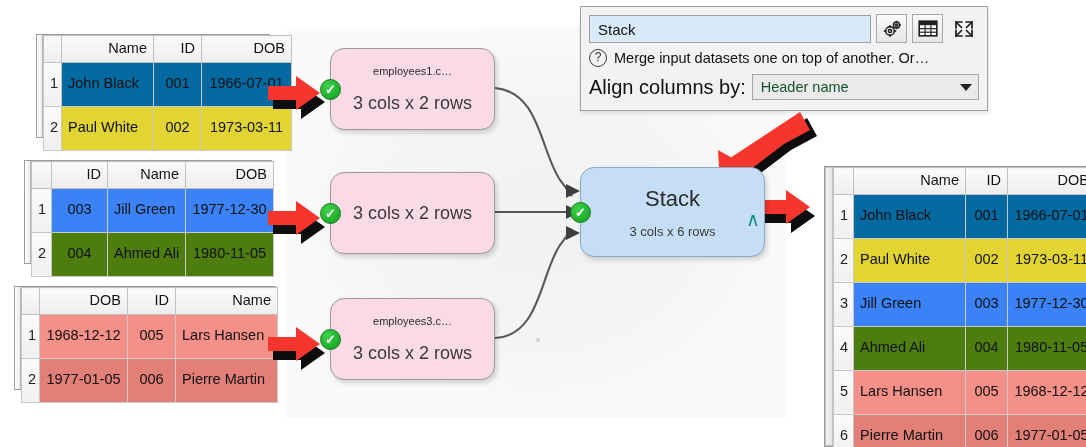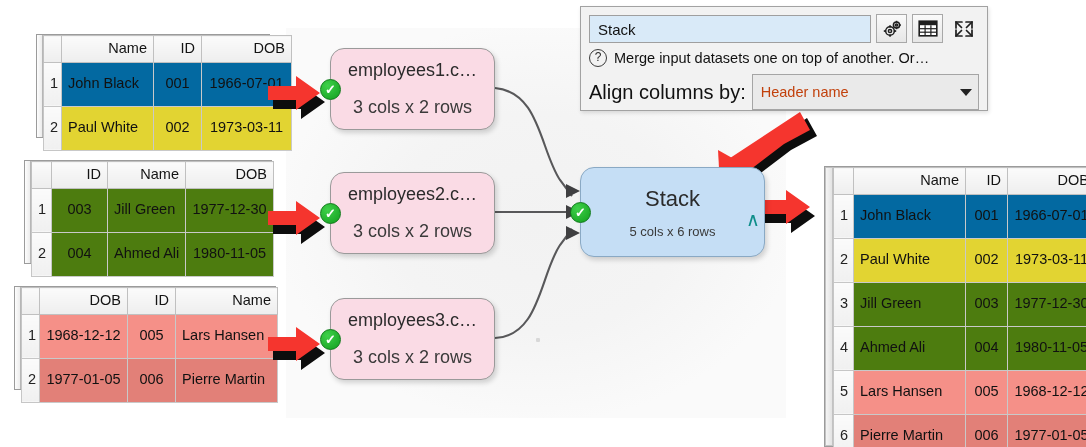--- a/index.html
+++ b/index.html
@@ -57,33 +57,33 @@
     text-align:center;
     color:#222;
     border-color:#c6c6c6;
   }
   .tbl td { height:44px; }
   .num { text-align:center; }
   .txt { text-align:left; }
 
   
   .yA{background:#0369a1;} .yB{background:#e2d432;margin-top:43px;}
-  .gA{background:#4d7c0f;} .gB{background:#4d7c0f;}
+  .gA{background:#3b82f6;} .gB{background:#4d7c0f;}
   .rA{background:#f59088;} .rB{background:#e28078;}
 
   
   .node {
     position:absolute;
     border-radius:14px;
     border:1px solid #9a9a9a;
     box-shadow:2px 3px 5px rgba(0,0,0,.16);
     display:flex; flex-direction:column; align-items:center; justify-content:center;
     color:#2b2b2b;
   }
-  .node .ttl { font-size:18px; margin-bottom:16px; }
+  .node .ttl { font-size:11px; margin-bottom:16px; }
   .node .sub { font-size:18px; color:#3a3a3a; }
   .node.pink { background:#fadbe5; }
   .node.blue { background:#c5def5; border-color:#8aa9c4; }
   .node.blue .ttl { font-size:22px; margin-bottom:12px; }
   .node.blue .sub { font-size:13px; }
 
   .okdot{
     position:absolute; left:-11px; width:21px; height:21px; border-radius:50%;
     background:radial-gradient(circle at 35% 30%, #3fd14a, #119e1e);
     border:1px solid #0c7a17;
@@ -113,22 +113,22 @@
   .tbtn.flat{ background:transparent; border:none; }
   #descRow{ display:flex; align-items:center; gap:7px; margin-top:6px; }
   #descRow .q{
     width:18px; height:18px; border:1.6px solid #3b3b3b; border-radius:50%;
     font-size:12px; line-height:15px; text-align:center; color:#2b2b2b; flex:0 0 auto;
   }
   #descRow .dtxt{ font-size:14.5px; color:#111; white-space:nowrap; overflow:hidden; }
   #alignRow{ display:flex; align-items:center; gap:6px; margin-top:7px; }
   #alignRow .lbl{ font-size:20px; color:#111; }
   #alignCombo{
-    flex:1; height:36px; background:#eaeaea; border:1px solid #a5a5a5;
-    display:flex; align-items:center; padding:0 6px 0 8px; font-size:14.5px; color:#c2410c;
+    flex:1; height:26px; background:#eaeaea; border:1px solid #a5a5a5;
+    display:flex; align-items:center; padding:0 6px 0 8px; font-size:14.5px; color:#14532d;
   }
   #alignCombo .cval{ flex:1; }
   .caret{
     width:0;height:0;border-left:6px solid transparent;border-right:6px solid transparent;
     border-top:7px solid #222;
   }
   .vsb{
     position:absolute; left:-8px; top:0; bottom:0; width:7px;
     background:linear-gradient(to right,#f4f4f4,#e3e3e3); border:1px solid #c2c2c2;
   }
@@ -293,34 +293,33 @@
 </svg>
 
 <div class="node pink" style="left:330px; top:48px; width:165px; height:82px;">
   <div class="okdot">✓</div>
   <div class="ttl">employees1.c…</div>
   <div class="sub">3 cols x 2 rows</div>
 </div>
 
 <div class="node pink" style="left:330px; top:172px; width:165px; height:82px;">
   <div class="okdot">✓</div>
-  <div class="ttl">employees2.c…</div>
   <div class="sub">3 cols x 2 rows</div>
 </div>
 
 <div class="node pink" style="left:330px; top:298px; width:165px; height:82px;">
   <div class="okdot">✓</div>
   <div class="ttl">employees3.c…</div>
   <div class="sub">3 cols x 2 rows</div>
 </div>
 
 <div class="node blue" style="left:580px; top:167px; width:185px; height:90px;">
   <div class="okdot">✓</div>
   <div class="ttl">Stack</div>
-  <div class="sub">5 cols x 6 rows</div>
+  <div class="sub">3 cols x 6 rows</div>
   <div style="position:absolute;right:4px;top:42px;color:#0e8e8a;font-size:19px;line-height:1;">∧</div>
 </div>
 
 <div id="panel">
   <div class="row1">
     <div id="nameField">Stack</div>
     <div class="tbtn">
       <svg width="20" height="18" viewBox="0 0 20 18">
         <g fill="none" stroke="#1f1f1f" stroke-width="1.5">
           <circle cx="8" cy="11" r="4.3"></circle>

